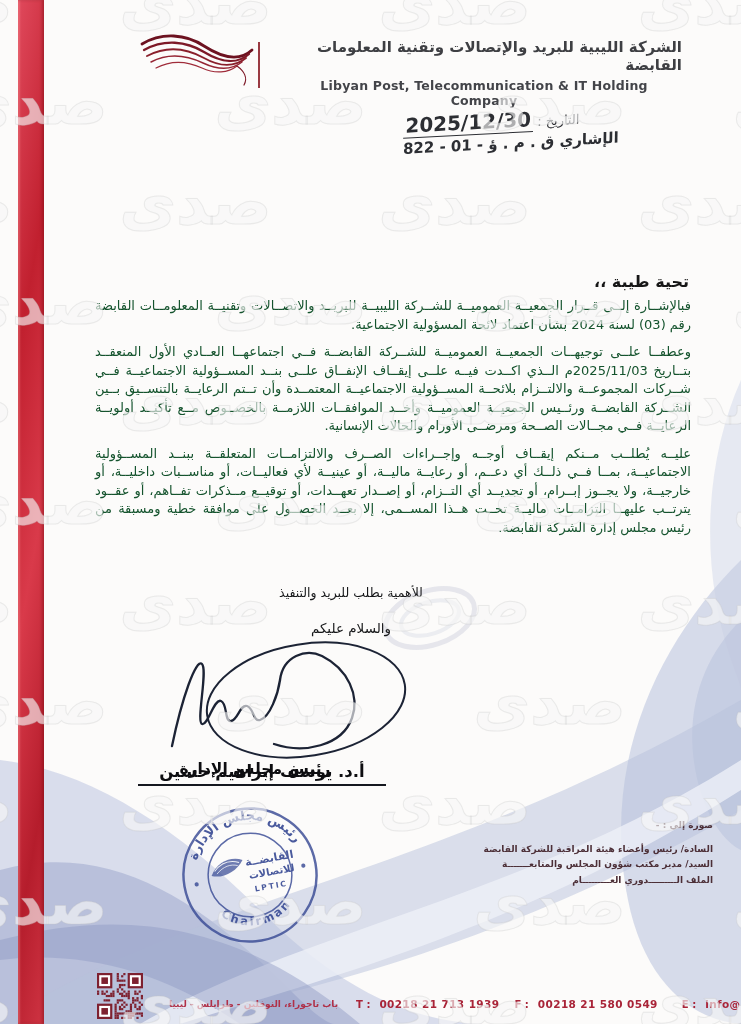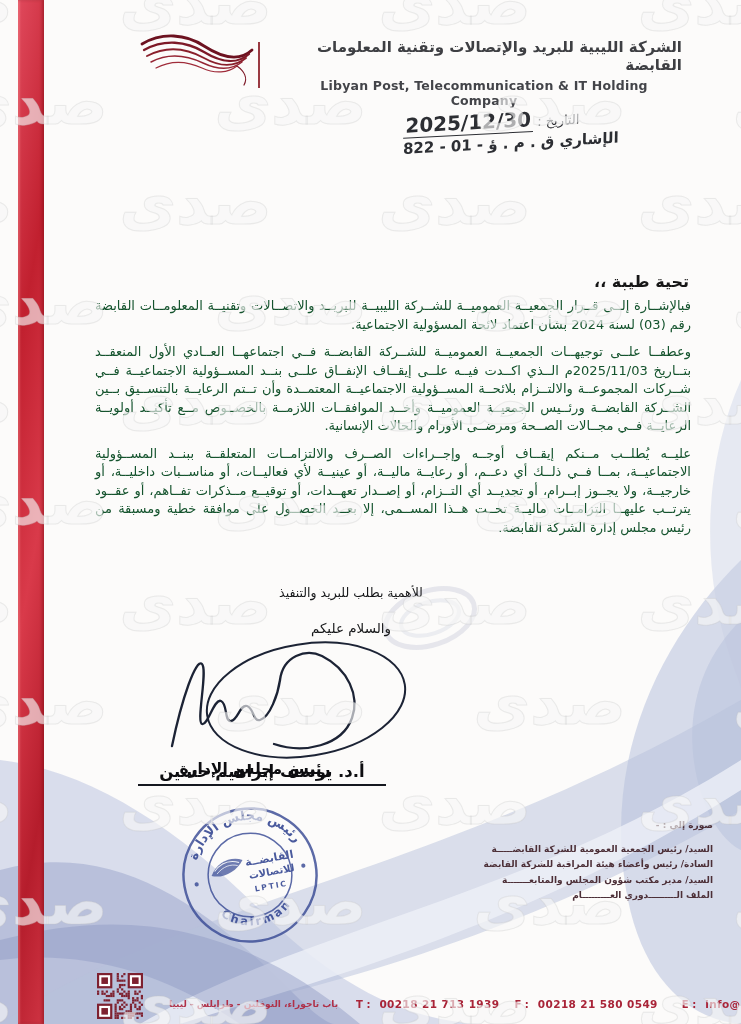--- a/index.html
+++ b/index.html
@@ -161,21 +161,20 @@
     <path d="M40,74 C48,60 64,57 75,63 C67,74 51,79 40,74 Z" fill="#3b4d96" opacity="0.8"></path>
     <path d="M44,70 C52,62 62,61 71,65" fill="none" stroke="#ffffff" stroke-width="1" opacity="0.9"></path>
     <path d="M46,73 C54,66 62,65 69,68" fill="none" stroke="#ffffff" stroke-width="0.8" opacity="0.9"></path>
     <text x="103" y="70" text-anchor="middle" font-size="11.5" font-weight="bold" fill="#3b4d96" direction="rtl" font-family="DejaVu Sans, sans-serif">القابضــة</text>
     <text x="103" y="84" text-anchor="middle" font-size="10.5" font-weight="bold" fill="#3b4d96" direction="rtl" font-family="DejaVu Sans, sans-serif">للاتصالات</text>
     <text x="100" y="98" text-anchor="middle" font-size="8" font-weight="bold" letter-spacing="2" fill="#3b4d96" font-family="DejaVu Sans, sans-serif">LPTIC</text>
   </svg>
 
   <div class="copies">
     <div class="cc-label">صورة إلى : -</div>
-    <div>السيد/ رئيس الجمعية العمومية للشركة القابضـــــة</div>
     <div>السادة/ رئيس وأعضاء هيئة المراقبة للشركة القابضة</div>
     <div>السيد/ مدير مكتب شؤون المجلس والمتابعـــــــة</div>
     <div>الملف الـــــــــدوري العـــــــــام</div>
   </div>
 
   <svg class="qr" width="46" height="46" viewBox="0 0 21 21">
     <g fill="#7e2130">
       <rect x="0" y="0" width="7" height="7"></rect>
         <rect x="14" y="0" width="7" height="7"></rect>
         <rect x="0" y="14" width="7" height="7"></rect>

